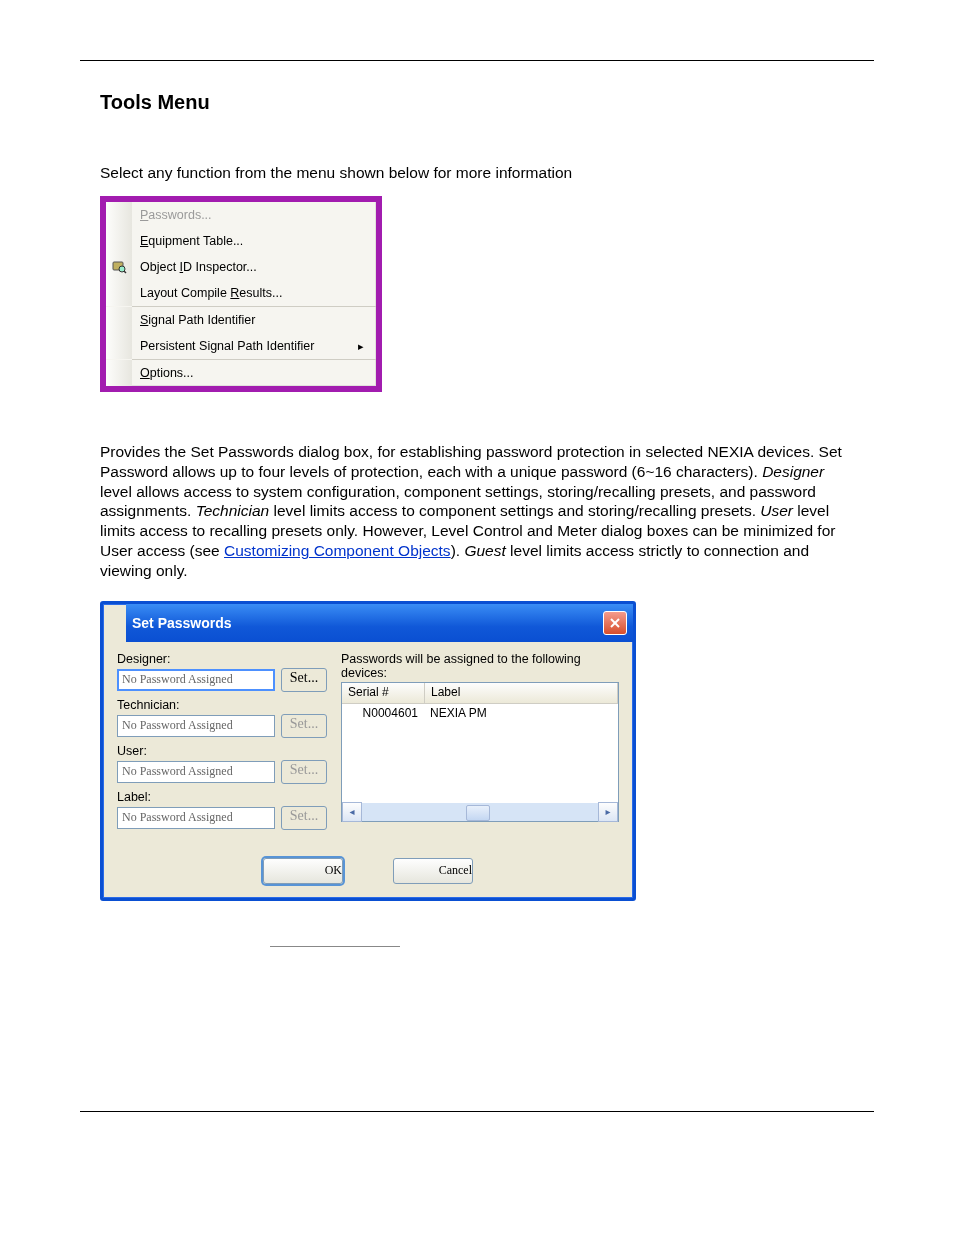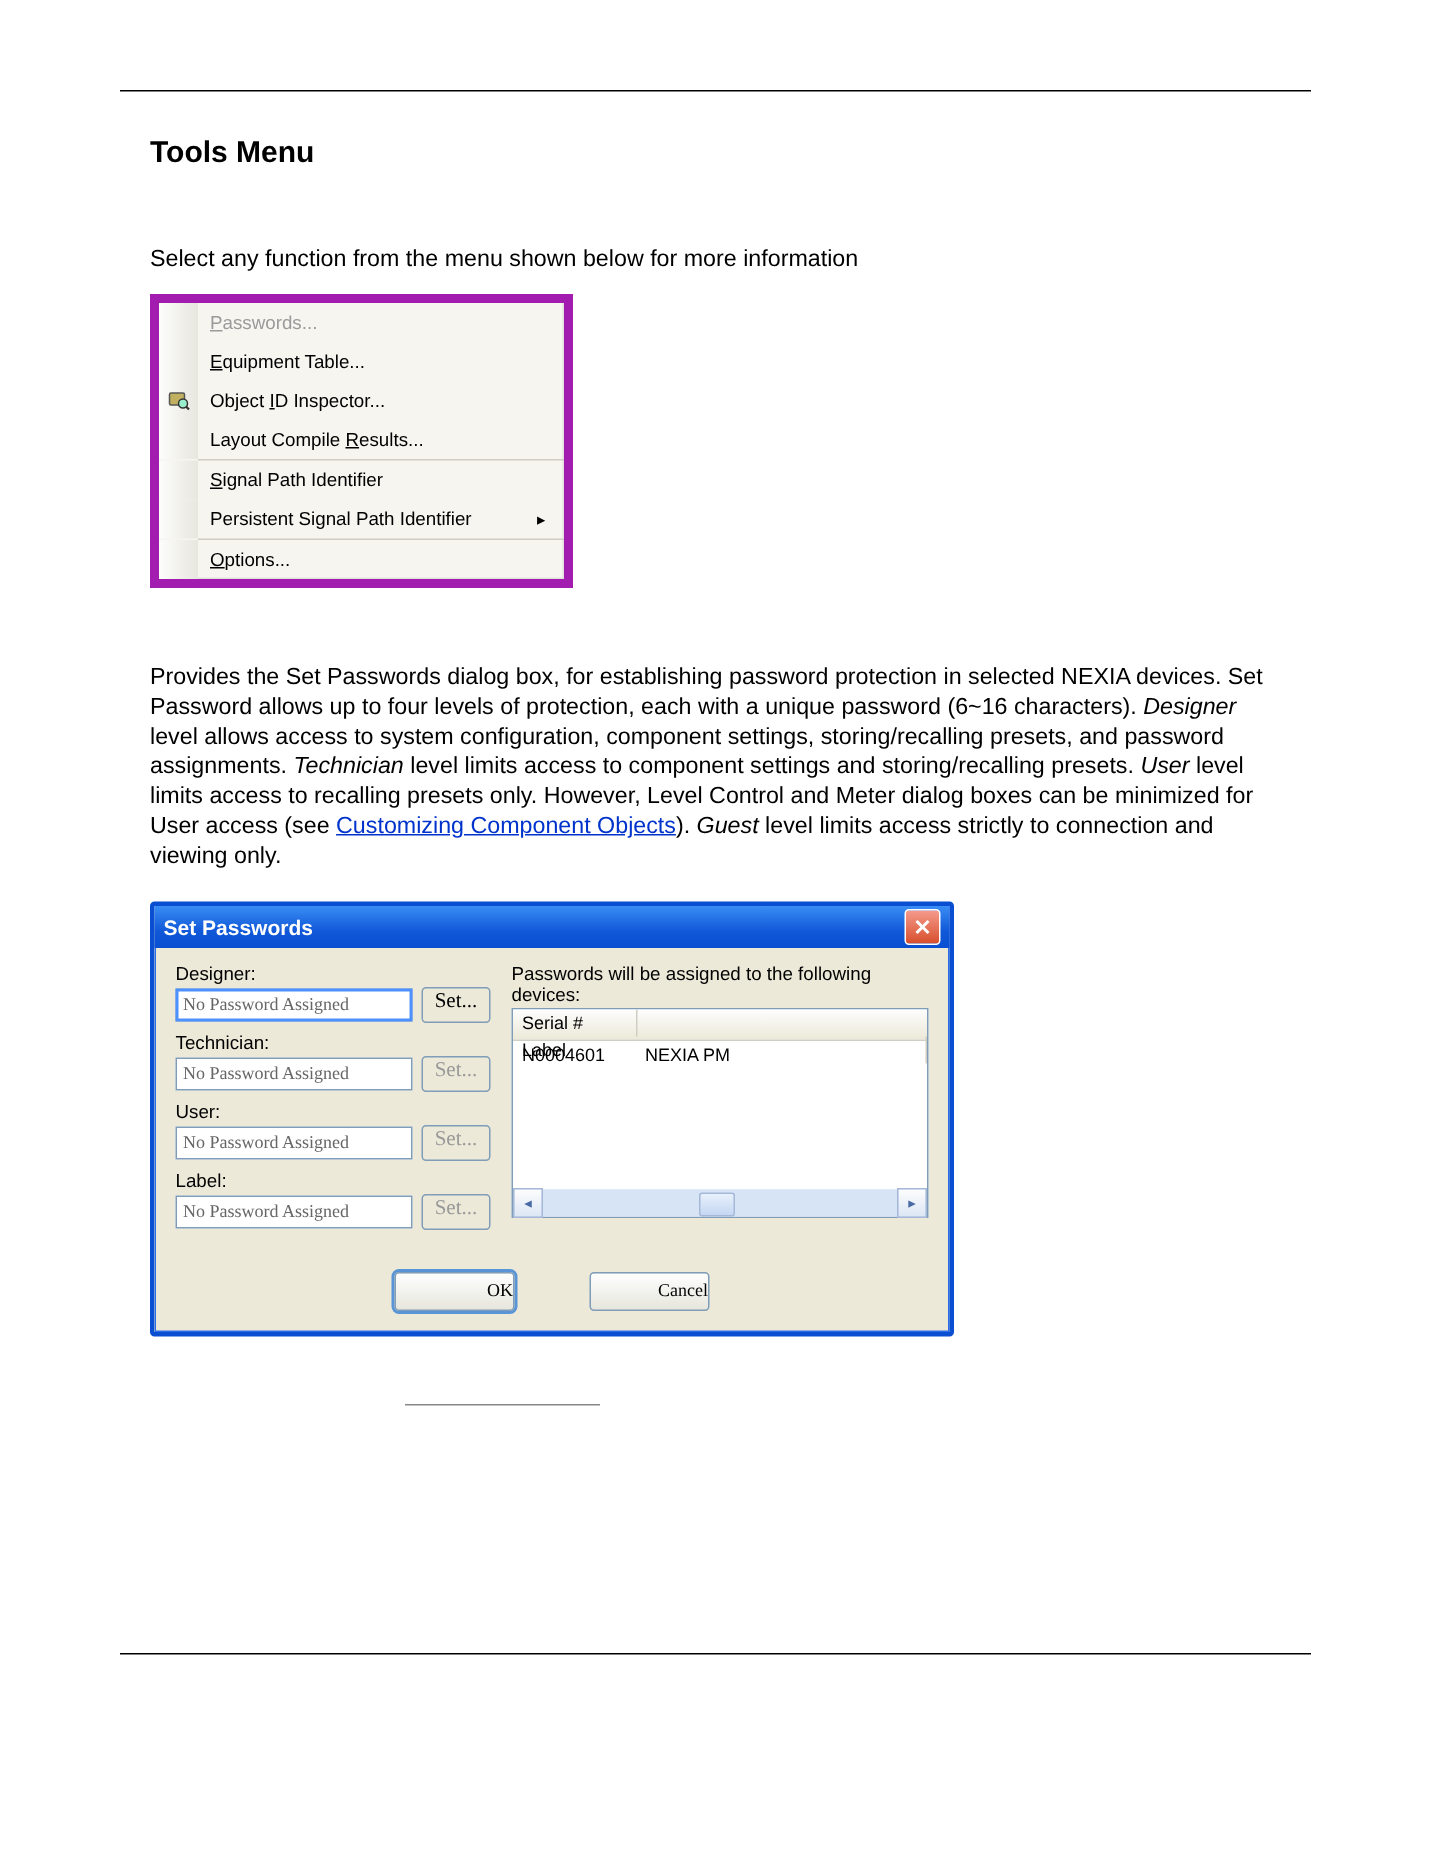--- a/index.html
+++ b/index.html
@@ -14,40 +14,40 @@
 .menu-gutter svg{width:16px;height:16px;}
 .menu-label{flex:1;padding-left:8px;}
 .menu-label.disabled{color:#9a9a9a;}
 .menu-arrow{width:18px;color:#000;font-size:11px;}
 .menu-sep{height:0;border-top:1px solid #cfcdc4;margin-left:26px;}
 .underline{text-decoration:underline;}
 .body-p{font-size:15.5px;line-height:1.28;margin:0 0 6px 0;}
 .link{color:#0033cc;text-decoration:underline;}
 .italic{font-style:italic;}
 .dlg{width:530px;border:3px solid #0a4fd2;border-radius:3px;margin-top:20px;margin-bottom:30px;background:#ece9d8;box-shadow:0 0 0 1px #2a6be8 inset;}
-.dlg-title{height:28px;background:linear-gradient(to bottom,#3a8df5 0%,#1058d8 60%,#0a4fd2 100%);display:flex;align-items:center;padding:0 6px;color:#fff;font-family:"Trebuchet MS",Tahoma,sans-serif;font-weight:bold;font-size:14px;}
+.dlg-title{height:38px;background:linear-gradient(to bottom,#3a8df5 0%,#1058d8 60%,#0a4fd2 100%);display:flex;align-items:center;padding:0 6px;color:#fff;font-family:"Trebuchet MS",Tahoma,sans-serif;font-weight:bold;font-size:14px;margin-left:23px;}
 .dlg-title-text{flex:1;}
 .dlg-close{width:22px;height:22px;background:linear-gradient(#f59b8d,#d74e2c);border:1px solid #fff;border-radius:3px;display:flex;align-items:center;justify-content:center;color:#fff;font-weight:bold;font-family:Arial;font-size:14px;}
 .dlg-body{padding:10px 14px 14px 14px;font-family:Tahoma,Arial,sans-serif;font-size:12.5px;color:#000;}
 .dlg-cols{display:flex;gap:14px;}
 .dlg-left{width:210px;}
 .dlg-right{flex:1;}
 .pw-group{margin-bottom:6px;}
 .pw-label{margin-bottom:2px;}
 .pw-row{display:flex;align-items:center;gap:6px;}
 .pw-input{flex:1;height:20px;border:1px solid #7f9db9;background:#fff;padding:0 4px;font-family:Tahoma;font-size:12px;color:#666;display:flex;align-items:center;}
 .pw-input.sel{border:1px solid #7f9db9;outline:2px solid #4d90fe;outline-offset:-2px;background:#fff;}
 .pw-set{width:44px;height:22px;border:1px solid #7f9db9;background:#ece9d8;border-radius:3px;font-family:Tahoma;font-size:14px;text-align:center;line-height:18px;}
 .pw-set.disabled{color:#999;}
 .dev-caption{margin-bottom:2px;}
 .dev-list{height:138px;border:1px solid #7f9db9;background:#fff;position:relative;}
-.dev-head{display:flex;height:20px;background:linear-gradient(#fdfdfd,#ece9d8);border-bottom:1px solid #cfcdc4;flex-direction:column;}
+.dev-head{display:flex;height:20px;background:linear-gradient(#fdfdfd,#ece9d8);border-bottom:1px solid #cfcdc4;}
 .dev-head-cell{padding:2px 6px;border-right:1px solid #cfcdc4;font-size:12px;}
 .dev-rowdata{display:flex;height:20px;font-size:12px;}
-.dev-cell{padding:2px 6px;}
+.dev-cell{padding:2px 6px;text-align:right;}
 .hscroll{position:absolute;left:0;right:0;bottom:0;height:18px;display:flex;align-items:center;background:#d6e4f6;}
 .hs-btn{width:18px;height:18px;background:linear-gradient(#fdfdfd,#dce6f5);border:1px solid #a6b8d8;display:flex;align-items:center;justify-content:center;font-size:10px;color:#4a6aa5;}
 .hs-track{flex:1;height:18px;background:#d6e4f6;position:relative;}
 .hs-thumb{position:absolute;left:44%;top:2px;width:22px;height:14px;background:linear-gradient(#e8f0fb,#c4d7f2);border:1px solid #a6b8d8;border-radius:2px;}
 .dlg-buttons{display:flex;justify-content:center;gap:50px;margin-top:22px;}
 .dlg-btn{width:78px;height:24px;border:1px solid #7f9db9;border-radius:3px;background:linear-gradient(#fefefe,#e6e6dd);font-family:Tahoma;font-size:12px;text-align:right;line-height:22px;}
 .dlg-btn.default{box-shadow:0 0 0 2px #5894d6;}
 .foot-link{display:inline-block;border-bottom:1px solid #888;width:130px;height:1px;margin-left:170px;margin-top:14px;}
 </style>
 </head>

